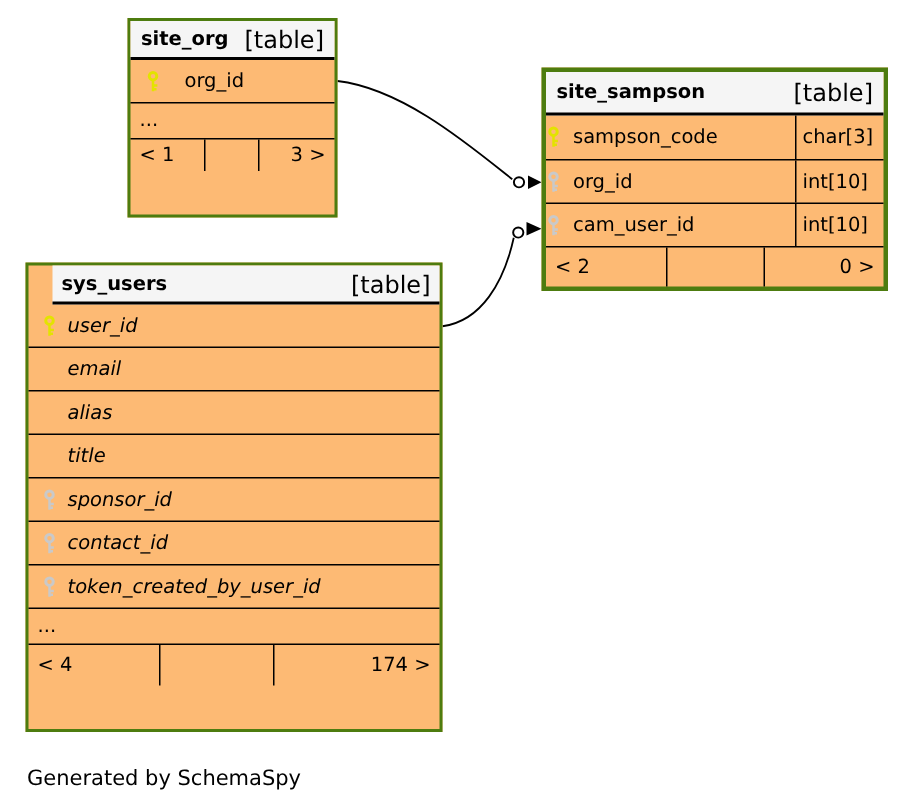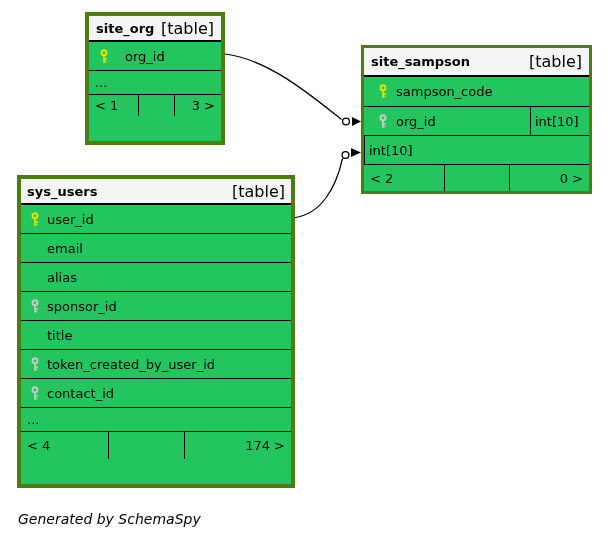--- a/index.html
+++ b/index.html
@@ -7,22 +7,22 @@
     position: relative;
     width: 611px;
     height: 541px;
     background: #ffffff;
     font-family: "DejaVu Sans", "Liberation Sans", sans-serif;
     color: #000;
     overflow: hidden;
   }
   .db-table {
     position: absolute;
-    background: #22c55e;
-    border: 4px solid #4d7c0f;
+    background: #fdba74;
+    border: 2px solid #4d7c0f;
     box-sizing: border-box;
   }
   .db-table.focus { border-width: 3px; }
 
   .tbl-header {
     display: flex;
     align-items: center;
     justify-content: space-between;
     background: #f5f5f5;
     border-bottom: 2px solid #000;
@@ -93,50 +93,49 @@
   #site-org .dots-row { height: 24px; }
   #site-org .tbl-footer { height: 21px; }
   #site-org .fcell.left { width: 50px; }
   #site-org .fcell.mid { width: 36px; }
 
   
   #site-sampson { left: 361px; top: 45px; width: 231px; height: 149px; }
   #site-sampson .tbl-header { height: 29px; }
   #site-sampson .col-row { height: 29px; }
   #site-sampson .col-row.first { height: 30px; }
-  #site-sampson .name-cell { padding-left: 14px; }
+  #site-sampson .name-cell { padding-left: 0; }
   #site-sampson .name-cell .col-name { margin-left: 8px; }
   #site-sampson .type-cell { width: 59px; }
   #site-sampson .tbl-footer { height: 26px; }
   #site-sampson .fcell.left { width: 81px; }
   #site-sampson .fcell.mid { width: 65px; }
 
   
   #sys-users { left: 17px; top: 175px; width: 278px; height: 313px; }
-  #sys-users .tbl-header { height: 26px; padding: 0 6px; }
+  #sys-users .tbl-header { height: 26px; padding: 0 6px; margin-left: 16px; }
   #sys-users .col-row { height: 29px; }
-  #sys-users .name-cell { padding-left: 9px; }
+  #sys-users .name-cell { padding-left: 9px; font-style: italic; }
   #sys-users .name-cell .col-name { margin-left: 7px; }
   #sys-users .dots-row { height: 24px; }
   #sys-users .tbl-footer { height: 27px; }
   #sys-users .fcell.left { width: 88px; }
   #sys-users .fcell.mid { width: 76px; }
 
   .edges {
     position: absolute;
     left: 0; top: 0;
     width: 611px; height: 541px;
     pointer-events: none;
   }
   .caption {
     position: absolute;
     left: 18px;
     top: 511px;
     font-size: 14px;
-    font-style: italic;
   }
 </style>
 </head>
 <body>
 
 <div class="canvas">
 
   <svg class="edges" viewBox="0 0 611 541">
     <g>
       <path d="M 225 54 C 268 59, 312 96, 341.5 119.5" fill="none" stroke="#000" stroke-width="1.2"></path>
@@ -178,32 +177,40 @@
       <span class="tbl-type">[table]</span>
     </div>
     <div class="col-row first">
       <div class="name-cell">
         <svg class="key-icon pk" width="10" height="15" viewBox="0 0 12 17">
           <circle cx="6" cy="4" r="3" fill="none" stroke="currentColor" stroke-width="2.4"></circle>
           <path d="M6 7 V16 M6 11.5 H9.5 M6 14.5 H8.8" fill="none" stroke="currentColor" stroke-width="2"></path>
         </svg>
         <span class="col-name">sampson_code</span>
       </div>
+      <div class="type-cell">char[3]</div>
     </div>
     <div class="col-row">
       <div class="name-cell">
         <svg class="key-icon fk" width="10" height="15" viewBox="0 0 12 17">
           <circle cx="6" cy="4" r="3" fill="none" stroke="currentColor" stroke-width="2.4"></circle>
           <path d="M6 7 V16 M6 11.5 H9.5 M6 14.5 H8.8" fill="none" stroke="currentColor" stroke-width="2"></path>
         </svg>
         <span class="col-name">org_id</span>
       </div>
       <div class="type-cell">int[10]</div>
     </div>
     <div class="col-row">
+      <div class="name-cell">
+        <svg class="key-icon fk" width="10" height="15" viewBox="0 0 12 17">
+          <circle cx="6" cy="4" r="3" fill="none" stroke="currentColor" stroke-width="2.4"></circle>
+          <path d="M6 7 V16 M6 11.5 H9.5 M6 14.5 H8.8" fill="none" stroke="currentColor" stroke-width="2"></path>
+        </svg>
+        <span class="col-name">cam_user_id</span>
+      </div>
       <div class="type-cell">int[10]</div>
     </div>
     <div class="tbl-footer">
       <div class="fcell left">&lt; 2</div>
       <div class="fcell mid"></div>
       <div class="fcell right">0 &gt;</div>
     </div>
   </div>
 
   <div class="db-table" id="sys-users">
@@ -227,49 +234,49 @@
       </div>
     </div>
     <div class="col-row">
       <div class="name-cell">
         <svg class="key-icon none" width="10" height="15" viewBox="0 0 12 17"></svg>
         <span class="col-name">alias</span>
       </div>
     </div>
     <div class="col-row">
       <div class="name-cell">
-        <svg class="key-icon fk" width="10" height="15" viewBox="0 0 12 17">
-          <circle cx="6" cy="4" r="3" fill="none" stroke="currentColor" stroke-width="2.4"></circle>
-          <path d="M6 7 V16 M6 11.5 H9.5 M6 14.5 H8.8" fill="none" stroke="currentColor" stroke-width="2"></path>
-        </svg>
-        <span class="col-name">sponsor_id</span>
-      </div>
-    </div>
-    <div class="col-row">
-      <div class="name-cell">
         <svg class="key-icon none" width="10" height="15" viewBox="0 0 12 17"></svg>
         <span class="col-name">title</span>
       </div>
     </div>
     <div class="col-row">
       <div class="name-cell">
         <svg class="key-icon fk" width="10" height="15" viewBox="0 0 12 17">
           <circle cx="6" cy="4" r="3" fill="none" stroke="currentColor" stroke-width="2.4"></circle>
           <path d="M6 7 V16 M6 11.5 H9.5 M6 14.5 H8.8" fill="none" stroke="currentColor" stroke-width="2"></path>
         </svg>
+        <span class="col-name">sponsor_id</span>
+      </div>
+    </div>
+    <div class="col-row">
+      <div class="name-cell">
+        <svg class="key-icon fk" width="10" height="15" viewBox="0 0 12 17">
+          <circle cx="6" cy="4" r="3" fill="none" stroke="currentColor" stroke-width="2.4"></circle>
+          <path d="M6 7 V16 M6 11.5 H9.5 M6 14.5 H8.8" fill="none" stroke="currentColor" stroke-width="2"></path>
+        </svg>
+        <span class="col-name">contact_id</span>
+      </div>
+    </div>
+    <div class="col-row">
+      <div class="name-cell">
+        <svg class="key-icon fk" width="10" height="15" viewBox="0 0 12 17">
+          <circle cx="6" cy="4" r="3" fill="none" stroke="currentColor" stroke-width="2.4"></circle>
+          <path d="M6 7 V16 M6 11.5 H9.5 M6 14.5 H8.8" fill="none" stroke="currentColor" stroke-width="2"></path>
+        </svg>
         <span class="col-name">token_created_by_user_id</span>
-      </div>
-    </div>
-    <div class="col-row">
-      <div class="name-cell">
-        <svg class="key-icon fk" width="10" height="15" viewBox="0 0 12 17">
-          <circle cx="6" cy="4" r="3" fill="none" stroke="currentColor" stroke-width="2.4"></circle>
-          <path d="M6 7 V16 M6 11.5 H9.5 M6 14.5 H8.8" fill="none" stroke="currentColor" stroke-width="2"></path>
-        </svg>
-        <span class="col-name">contact_id</span>
       </div>
     </div>
     <div class="dots-row">...</div>
     <div class="tbl-footer">
       <div class="fcell left">&lt; 4</div>
       <div class="fcell mid"></div>
       <div class="fcell right">174 &gt;</div>
     </div>
   </div>
 

